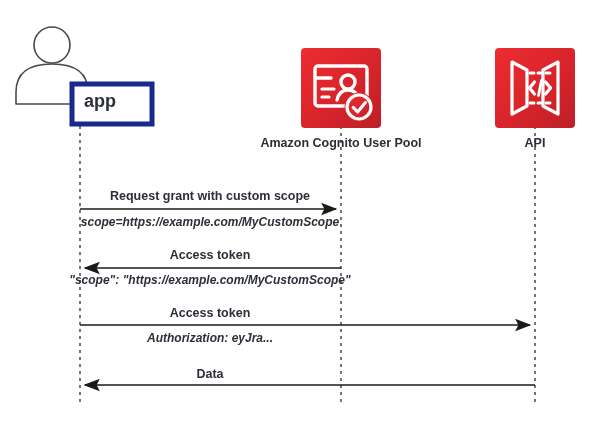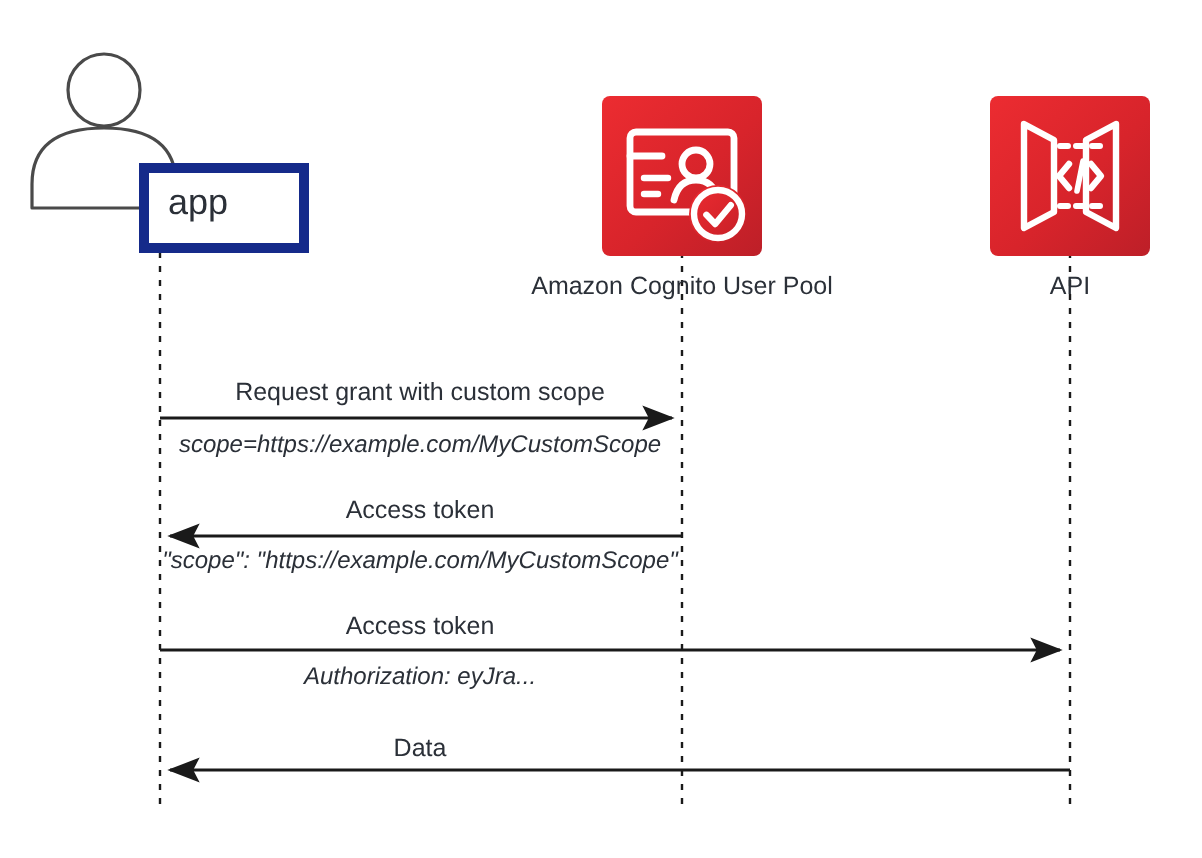--- a/index.html
+++ b/index.html
@@ -13,20 +13,21 @@
     position: relative;
     overflow: hidden;
     font-family: "Liberation Sans", sans-serif;
   }
   #diagram-root {
     position: absolute;
     left: 0;
     top: 0;
     width: 601px;
     height: 429px;
+    font-weight: bold;
   }
   svg {
     display: block;
   }
   .lbl {
     font-family: "Liberation Sans", sans-serif;
     fill: #2b3038;
   }
   .msg-title {
     font-size: 12.5px;

